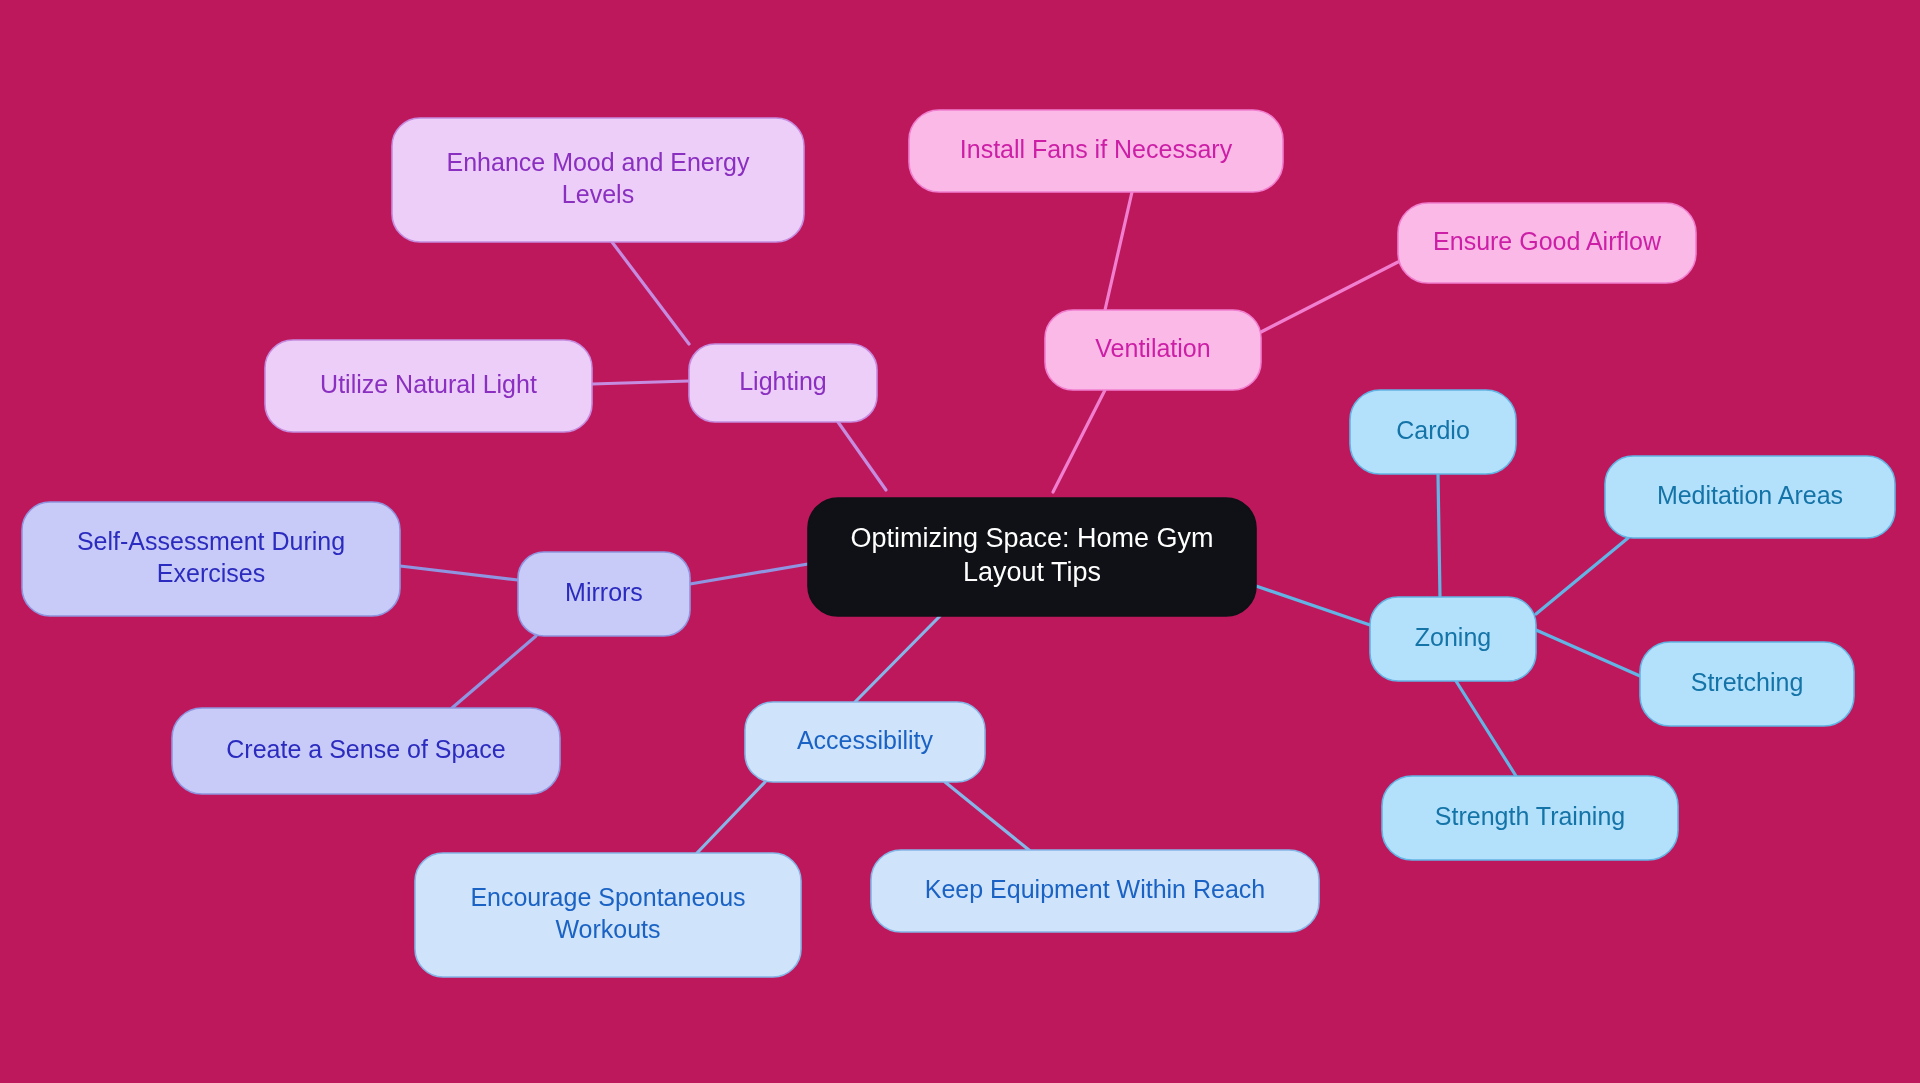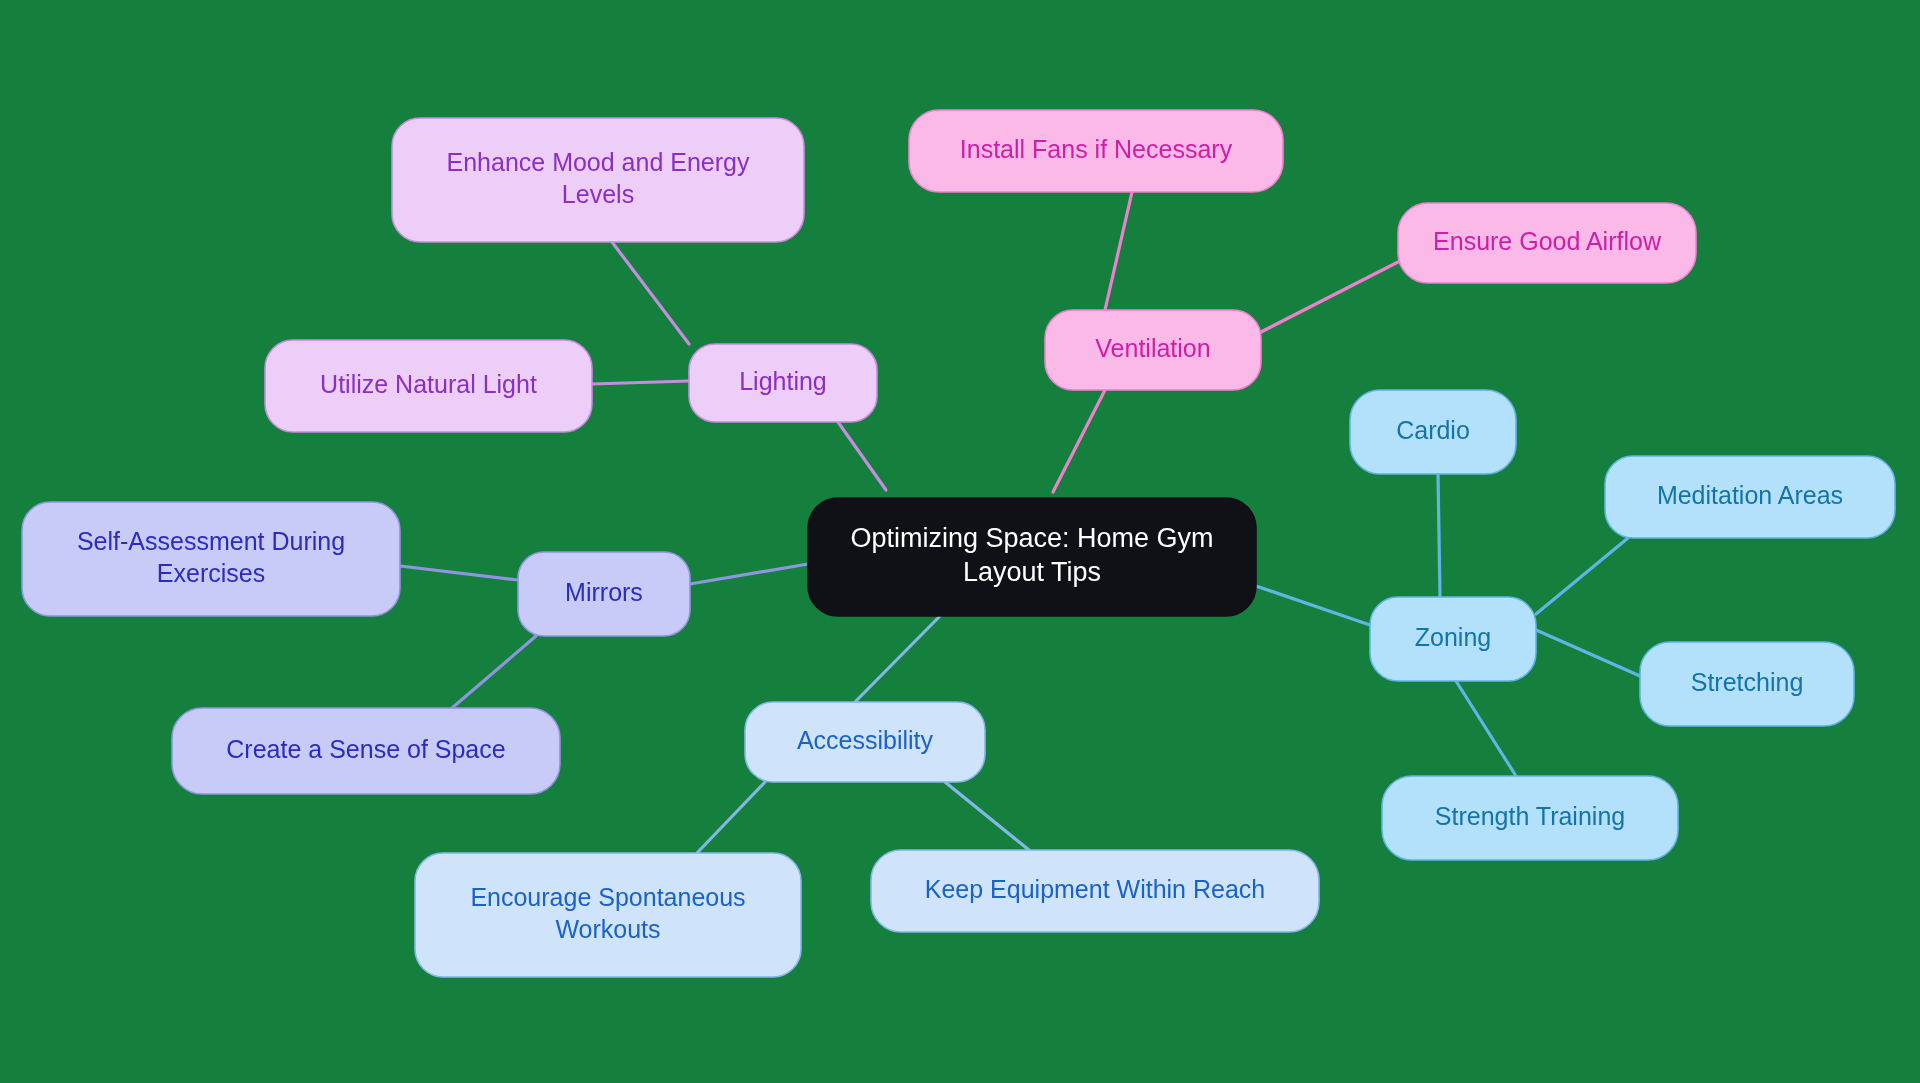--- a/index.html
+++ b/index.html
@@ -11,21 +11,21 @@
   body {
     width: 1920px;
     height: 1083px;
     overflow: hidden;
     font-family: "Liberation Sans", sans-serif;
   }
   #mindmap-root {
     position: relative;
     width: 1920px;
     height: 1083px;
-    background: #15803d;
+    background: #be185d;
   }
   svg#mindmap-svg {
     position: absolute;
     top: 0;
     left: 0;
     width: 1920px;
     height: 1083px;
     display: block;
   }
   .edge-line {

